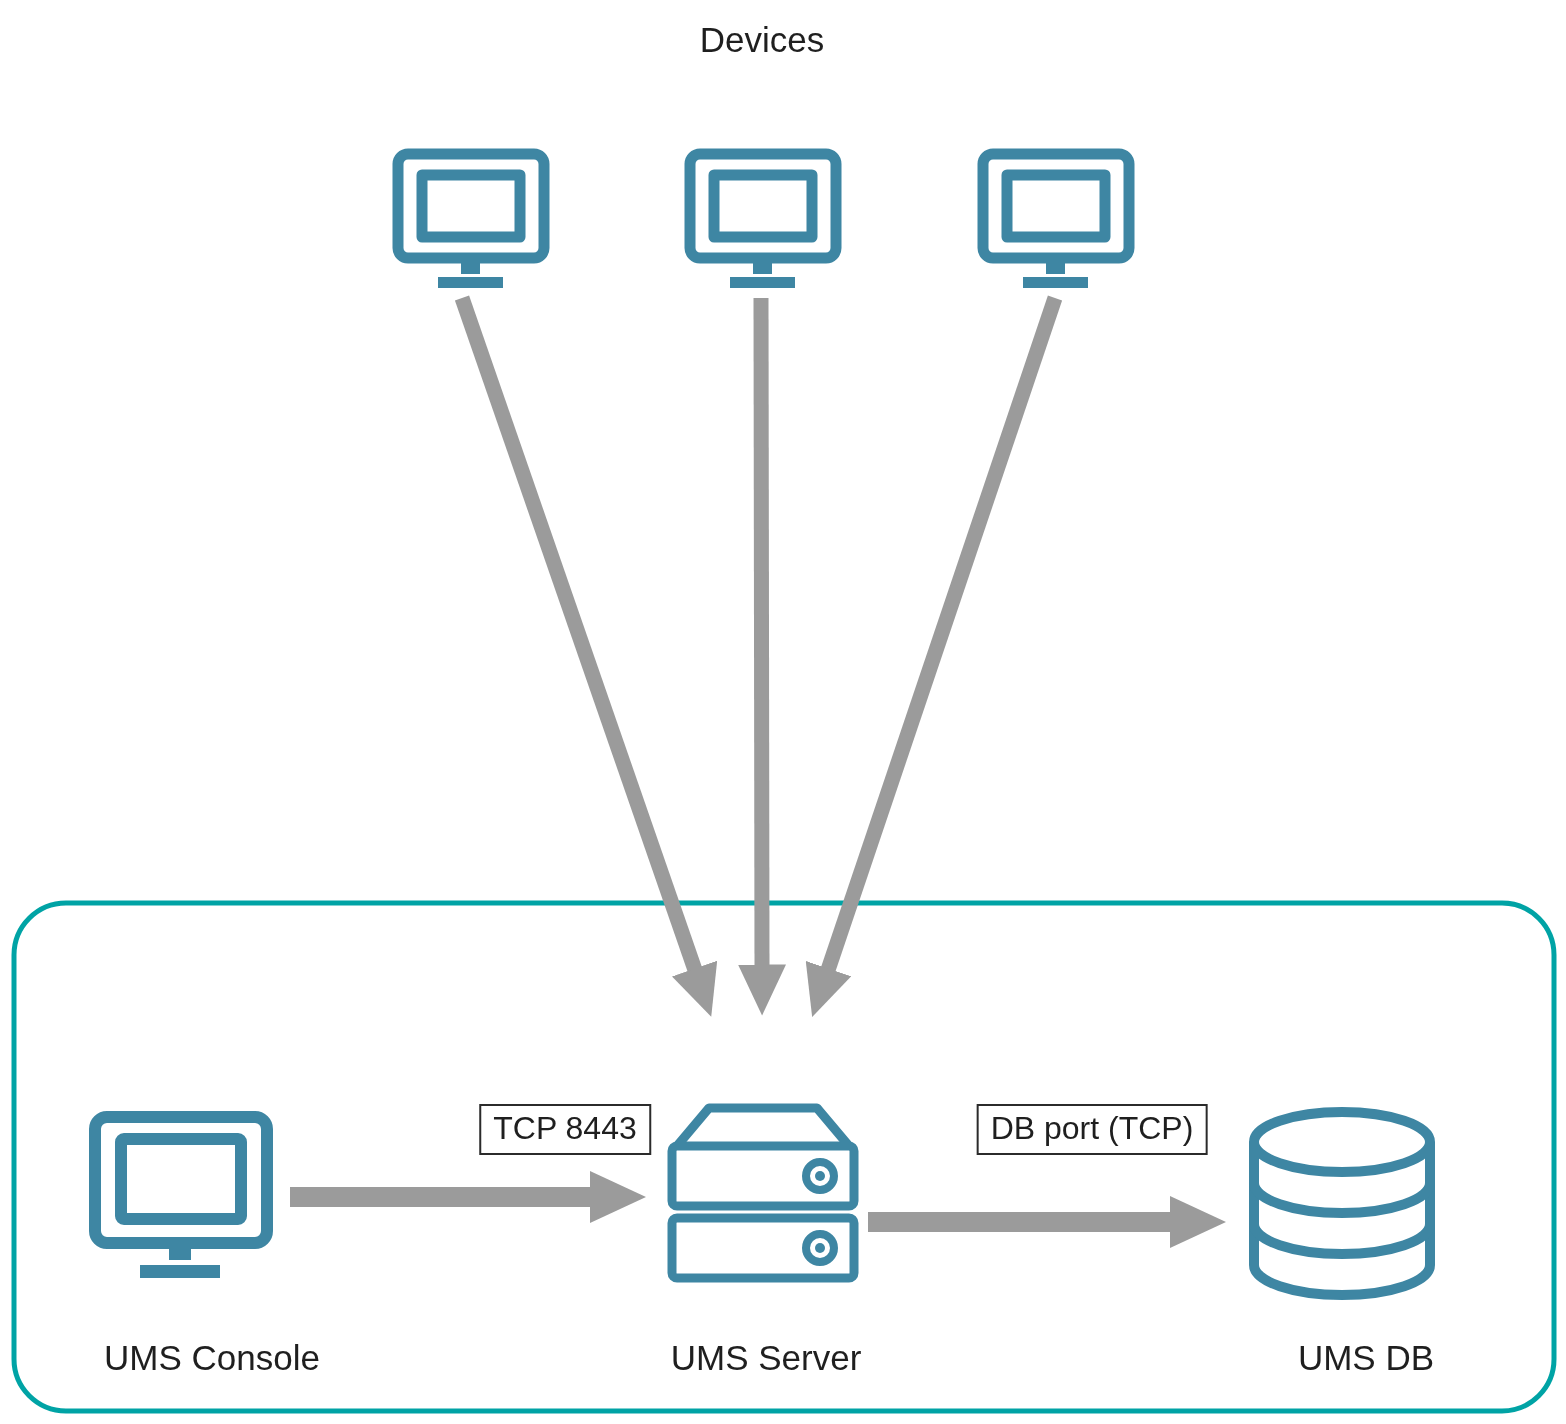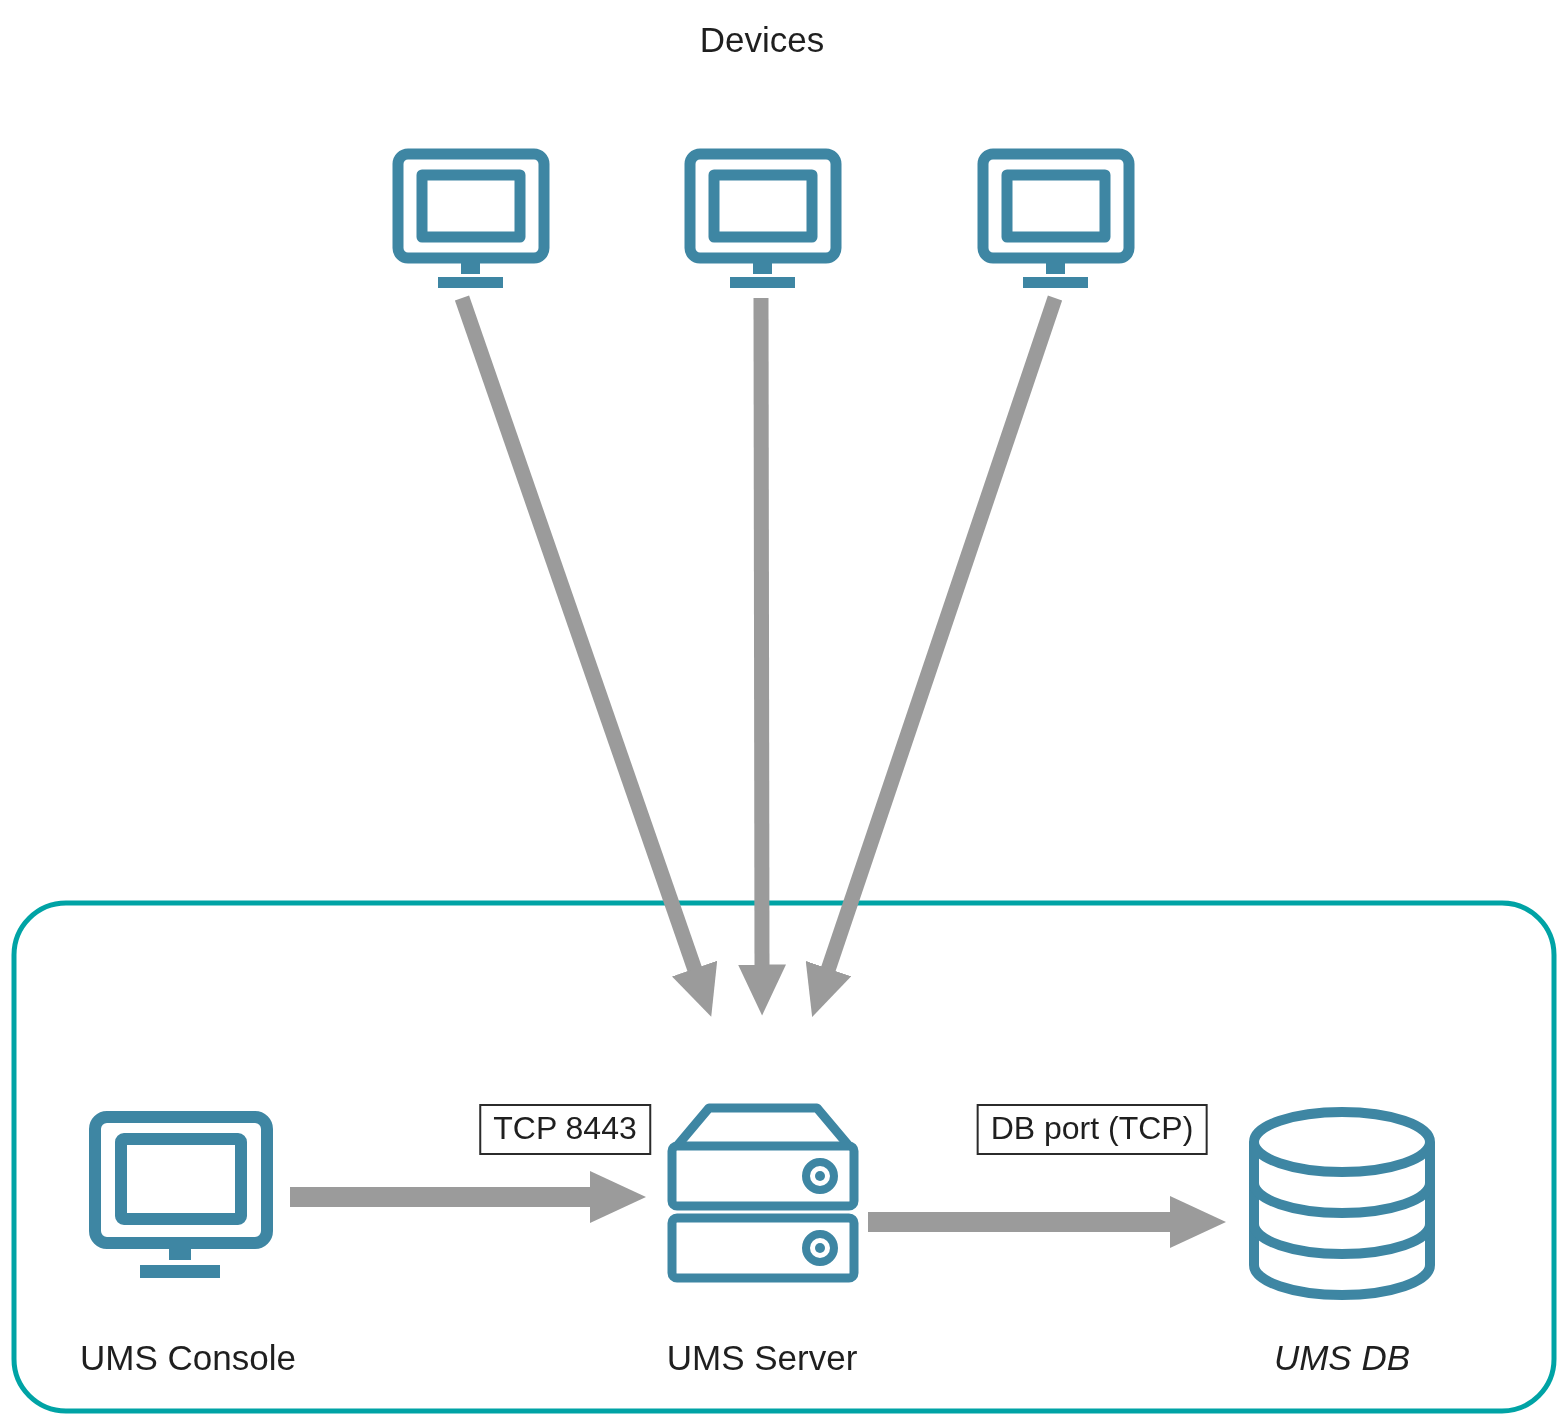--- a/index.html
+++ b/index.html
@@ -24,20 +24,21 @@
     font-size: 35px;
     color: var(--text, #1f1f1f);
     white-space: nowrap;
   }
   .node-label {
     position: absolute;
     transform: translateX(-50%);
     font-size: 35px;
     color: var(--text, #1f1f1f);
     white-space: nowrap;
+    margin-left: 24px;
   }
   .port-box {
     position: absolute;
     transform: translateX(-50%);
     font-size: 32px;
     color: var(--text, #1f1f1f);
     background: var(--box-bg, #ffffff);
     border: 2px solid var(--box-border, #2b2b2b);
     padding: 5px 12px 7px 12px;
     white-space: nowrap;
@@ -135,17 +136,17 @@
     </g>
   </svg>
 
 
   <div class="port-box" style="left:565px; top:1104px;">TCP 8443</div>
 
   <div class="port-box" style="left:1092px; top:1104px;text-align:right;">DB port (TCP)</div>
 
   <div class="node-label" style="left:188px; top:1338px;">UMS Console</div>
 
-  <div class="node-label" style="left:762px; top:1338px;">UMS Server</div>
+  <div class="node-label" style="left:742px; top:1338px;">UMS Server</div>
 
-  <div class="node-label" style="left:1342px; top:1338px;font-style:italic;">UMS DB</div>
+  <div class="node-label" style="left:1342px; top:1338px;">UMS DB</div>
 
 </div>
 
 </body></html>

